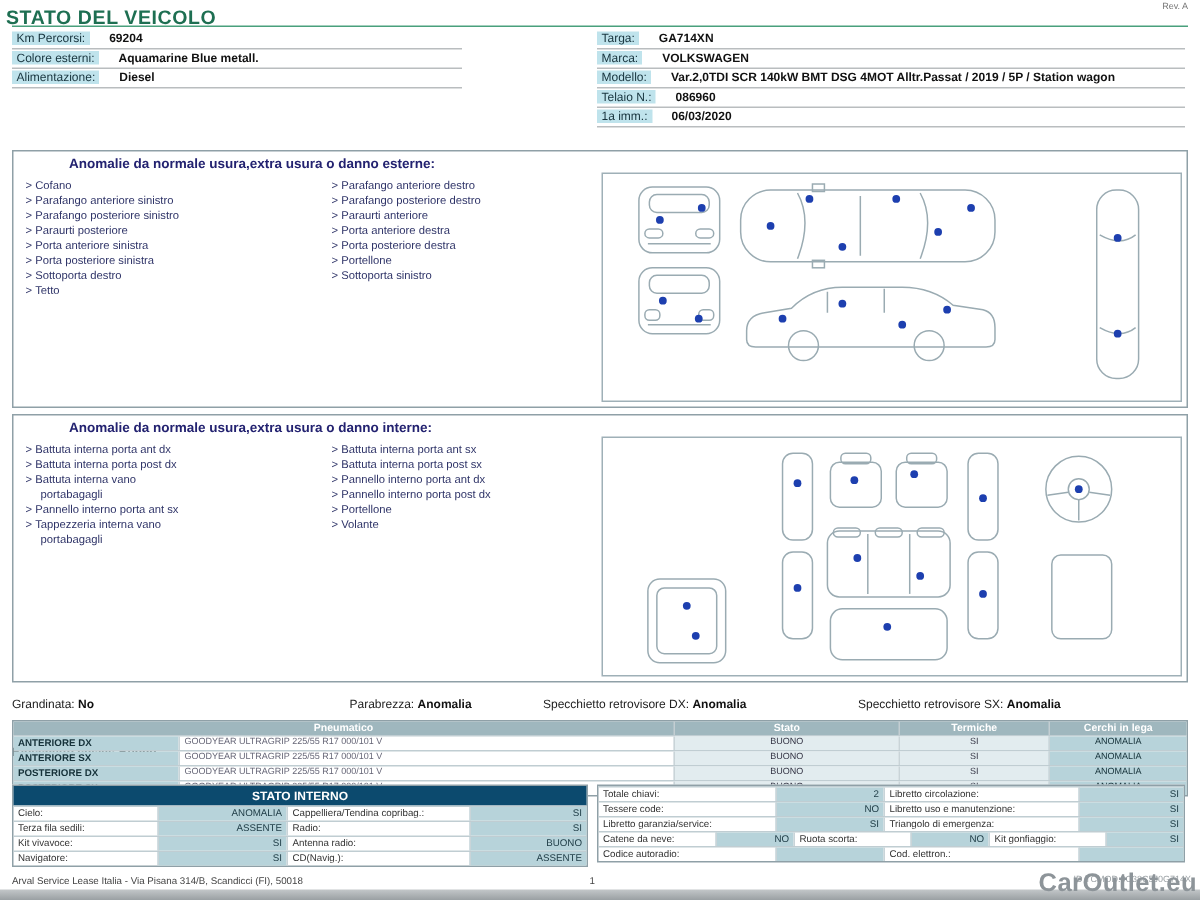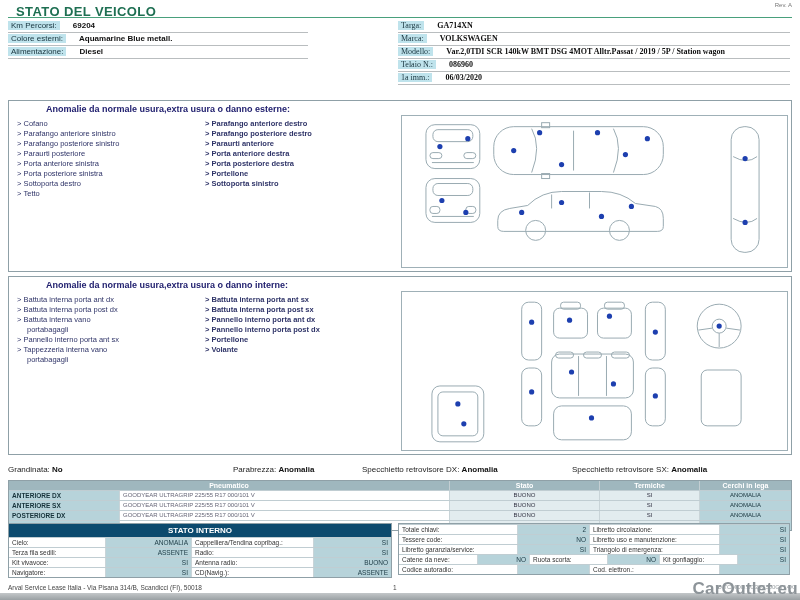--- a/index.html
+++ b/index.html
@@ -4,39 +4,39 @@
 <style>
   * { margin:0; padding:0; box-sizing:border-box; }
   html,body { width:800px; height:600px; }
   body {
     position:relative; overflow:hidden; background:#fff;
     font-family:"Liberation Sans", sans-serif; color:#222;
   }
   .abs { position:absolute; }
 
   
-  .page-title { left:16px; top:4px; font-size:13px; font-weight:bold; color:#1e6f52; letter-spacing:.4px; }
+  .page-title { left:4px; top:4px; font-size:13px; font-weight:bold; color:#1e6f52; letter-spacing:.4px; }
   .rev { right:8px; top:2px; font-size:6px; color:#777; }
   .title-rule { left:8px; top:17px; width:784px; border-top:1px solid #49a07c; }
 
   .hfields { top:20px; }
   .hfields.left  { left:8px;  width:300px; }
-  .hfields.right { left:398px; width:392px;font-family:Liberation Serif, serif; }
+  .hfields.right { left:398px; width:392px; }
   .hrow { display:flex; align-items:baseline; flex-wrap:wrap; border-bottom:1px solid #b9bdbf; padding:1px 0 2px 0; font-size:8px; }
   .hlabel { background:#bfe3ec; color:#17333d; padding:0 3px; white-space:nowrap; }
   .hvalue { font-weight:bold; color:#111; margin-left:13px; flex:1; min-width:0; }
 
   
   .section { left:8px; width:784px; border:1px solid #8fa0a7; background:#fff;padding-left:33px; }
   .section.exterior { top:100px; height:172px; }
   .section.interior { top:276px; height:179px; }
   .section-title { font-size:9px; font-weight:bold; color:#232270; padding:3px 4px 1px 4px; }
   .anom-col { position:absolute; top:18px; font-size:7.5px; line-height:10px; color:#2f3468; }
   .anom-col.c1 { left:8px; }
-  .anom-col.c2 { left:196px;font-weight:bold; }
+  .anom-col.c2 { left:212px; }
   .exterior .anom-col.c1 { width:185px; }
   .interior .anom-col.c1 { width:112px; }
   .anom-col.c2 { width:190px; }
   .anomaly-item { padding-left:10px; text-indent:-10px; }
   .anomaly-item::before { content:">\00a0"; }
   .diagram-box { position:absolute; left:392px; top:14px; right:3px; bottom:3px; border:1px solid #9fb0b7; background:#fff; }
   .diagram-box svg { width:100%; height:100%; }
 
   
   .status-pair { font-size:8px; color:#222; top:465px; white-space:nowrap; }

